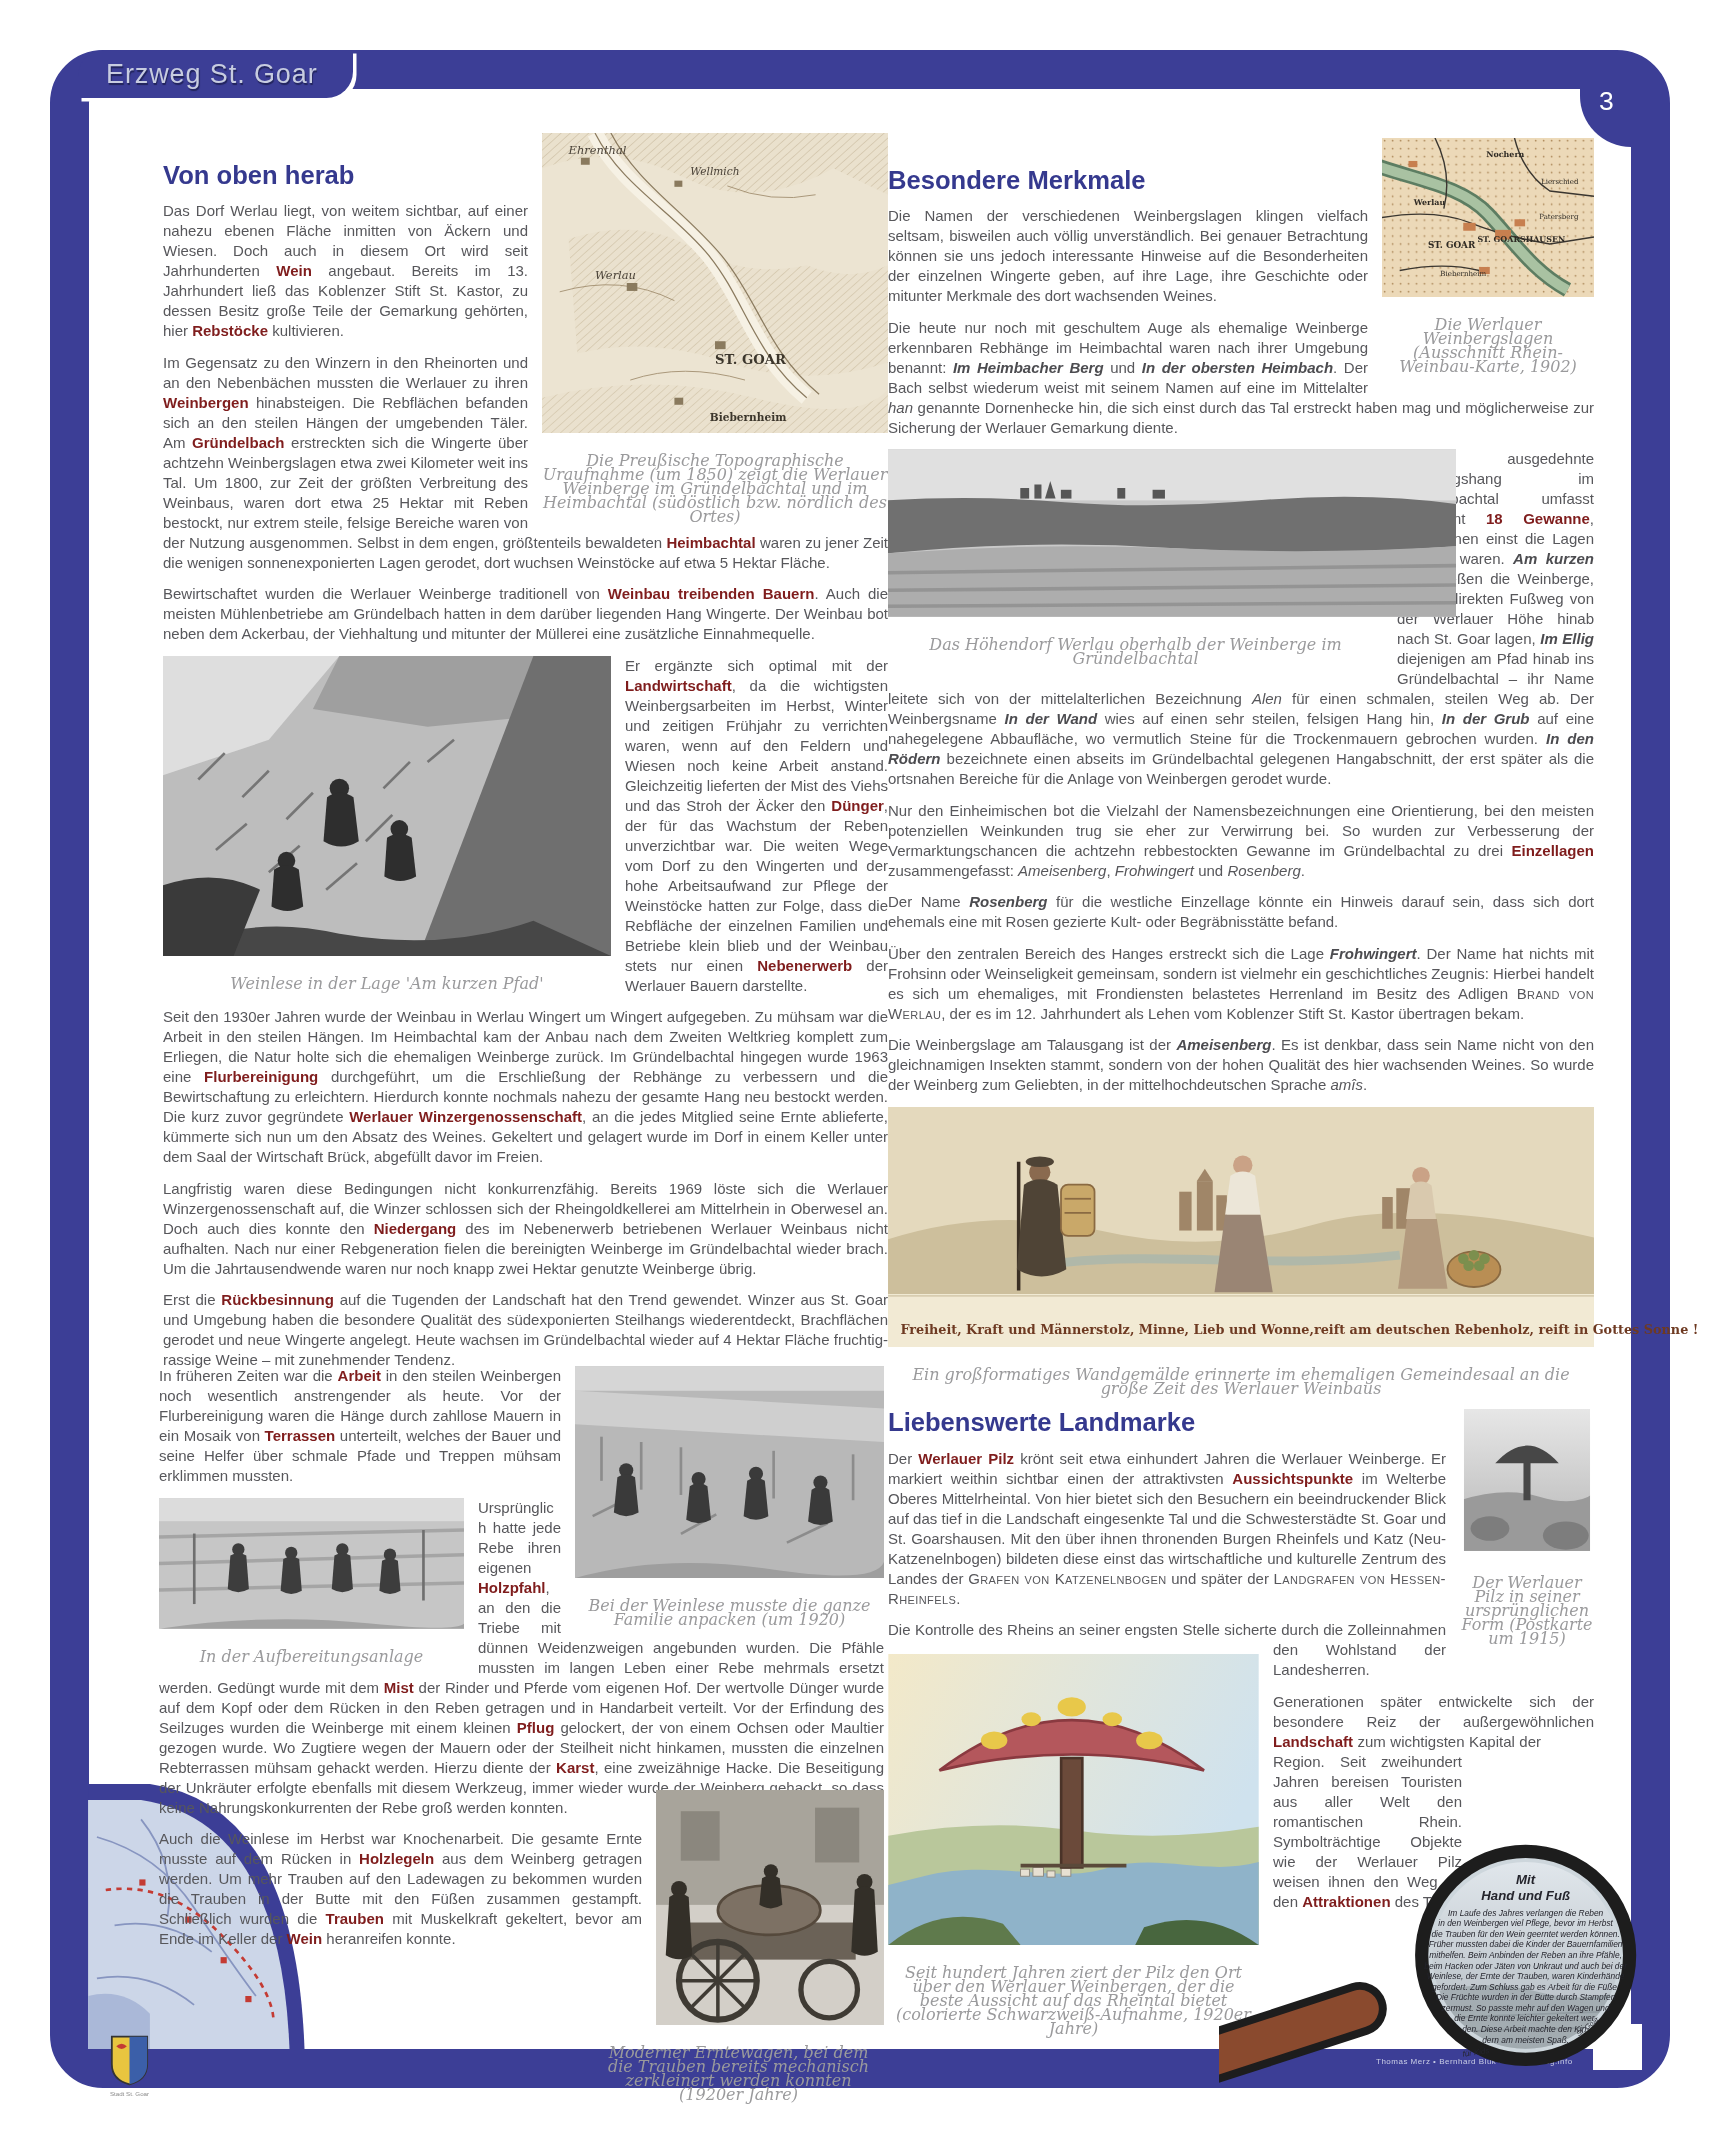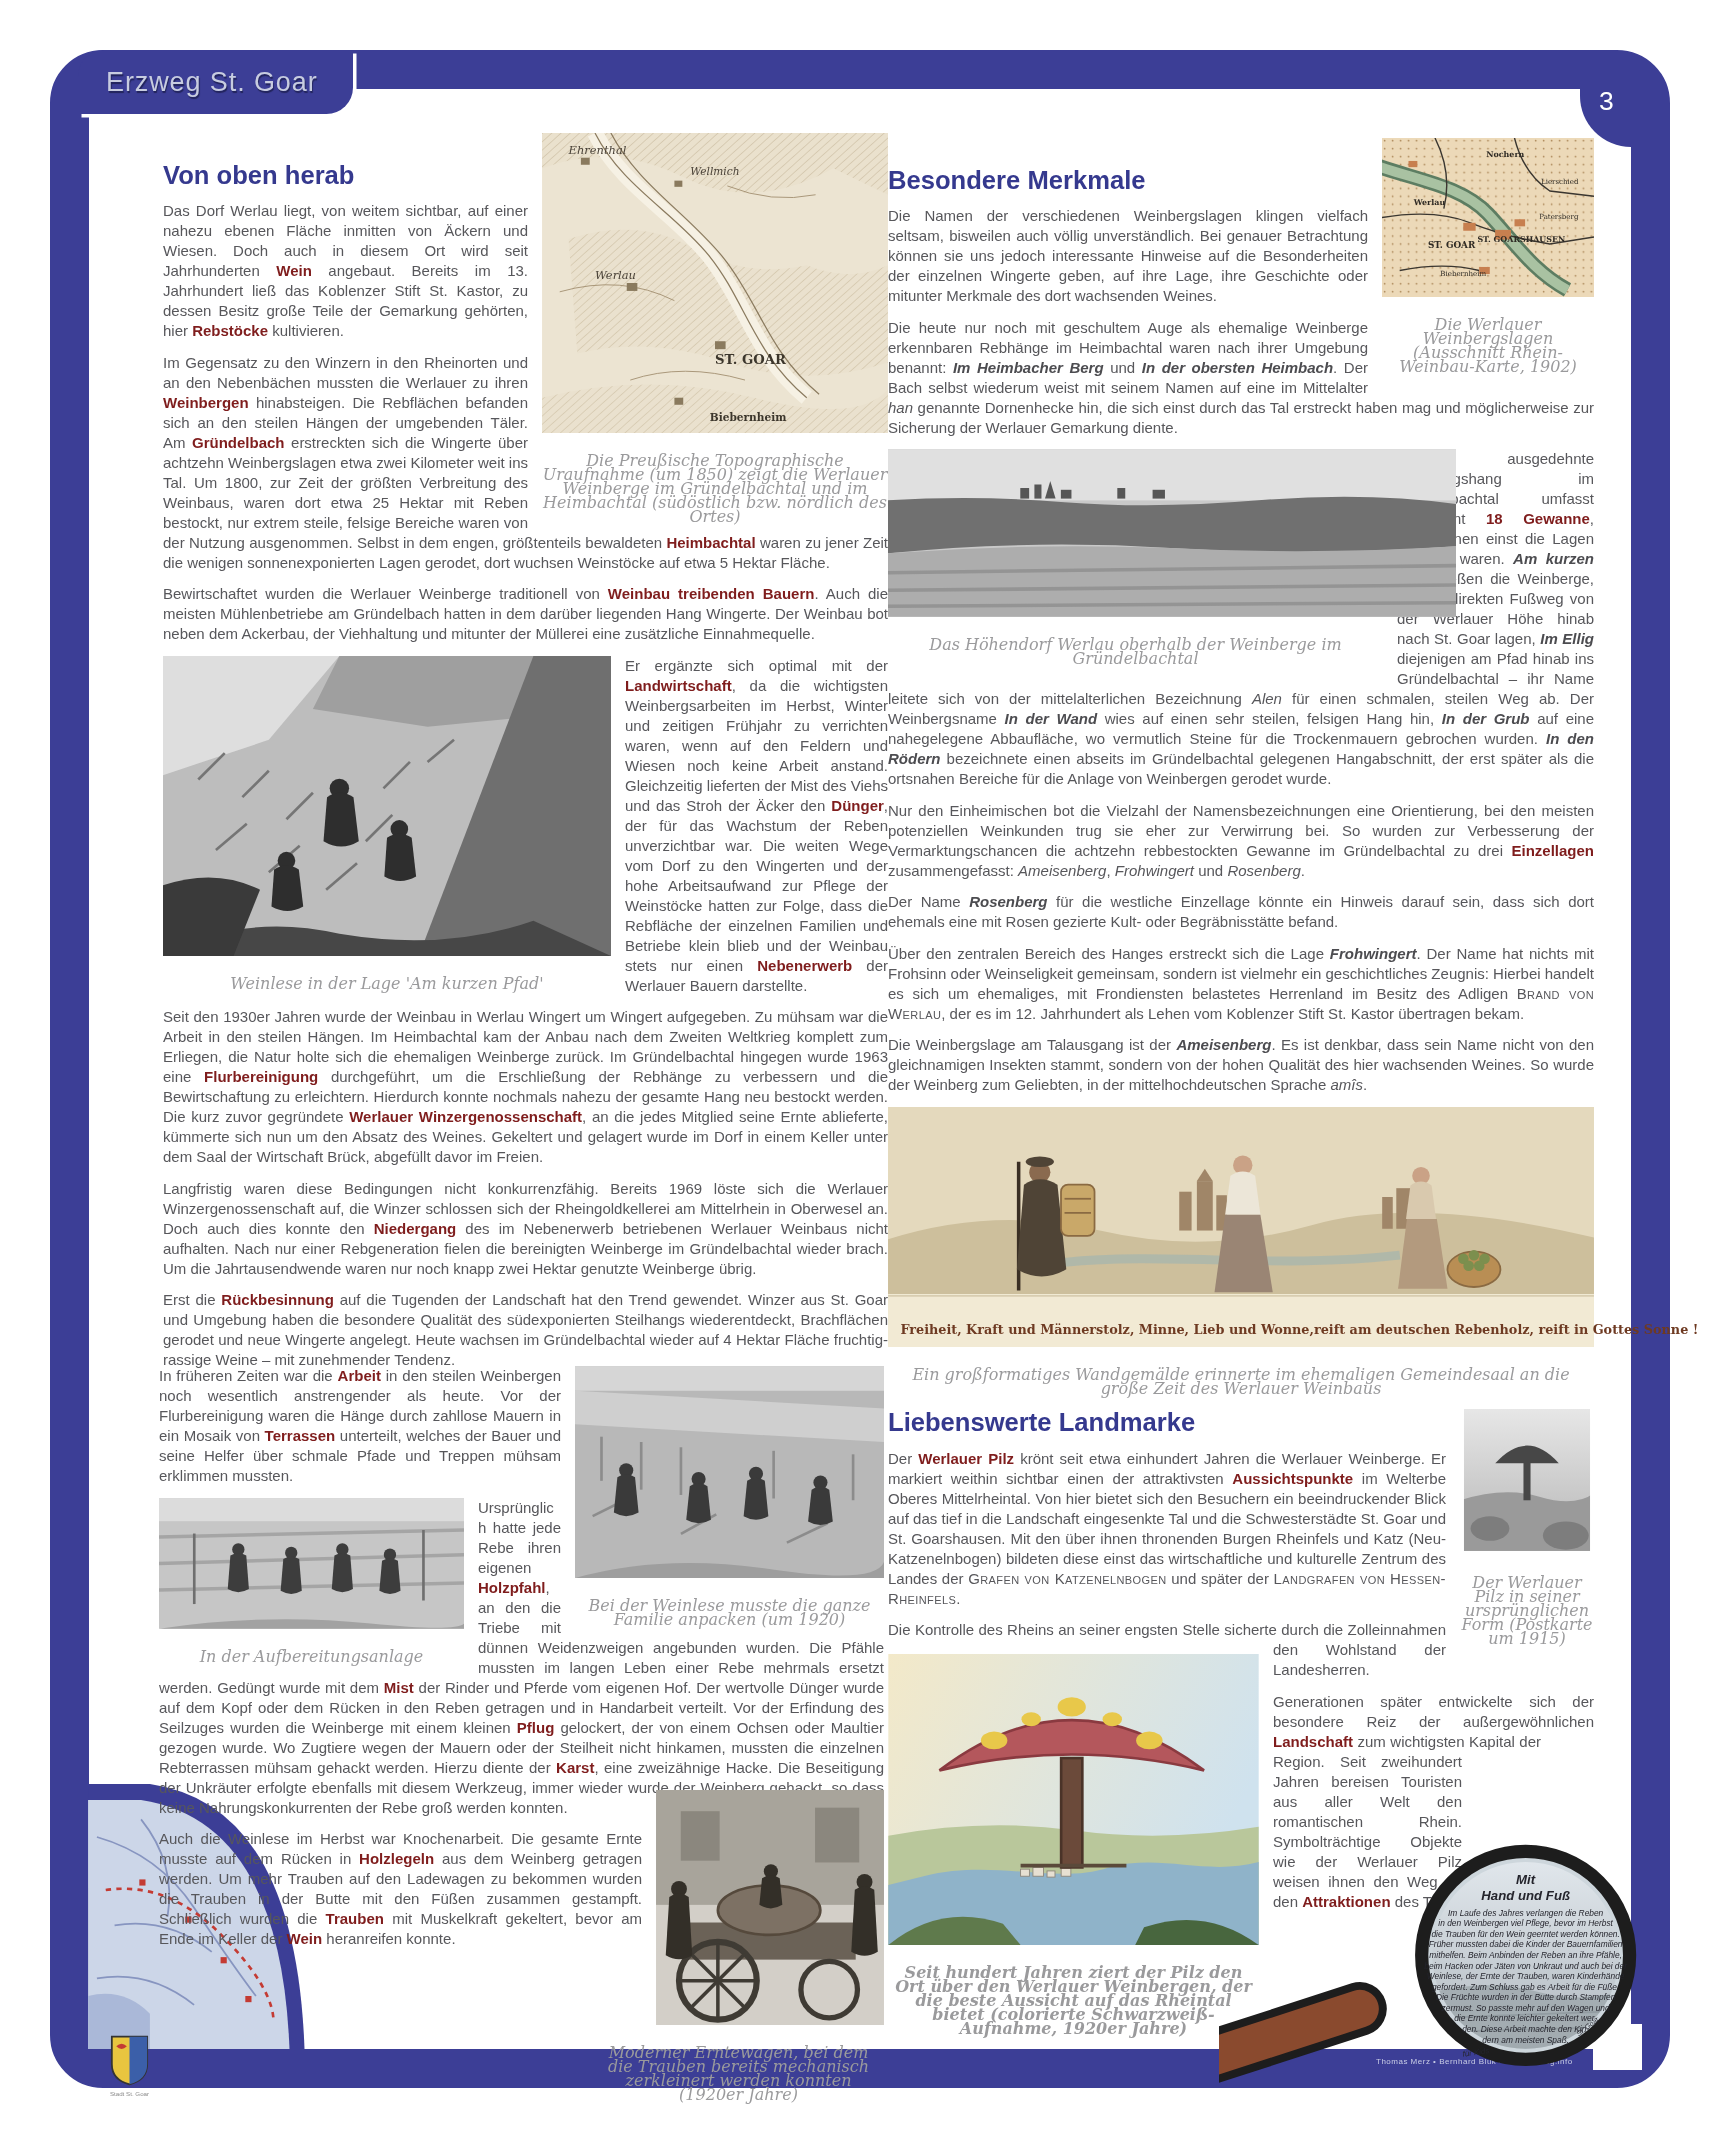--- a/index.html
+++ b/index.html
@@ -1,21 +1,21 @@
 <!DOCTYPE html>
 <html lang="de" style="font-size:14px"><head>
 <meta charset="utf-8">
 <style>
   html,body{margin:0;padding:0;background:#fff;}
   .page{position:relative;width:1720px;height:2149px;background:#fff;overflow:hidden;
         font-family:"Liberation Sans",sans-serif;}
   
   .frame{position:absolute;left:50px;top:50px;width:1620px;height:2038px;
          border:39px solid #3c3e96;border-radius:53px;box-sizing:border-box;z-index:1;}
-  .tab{position:absolute;left:78px;top:50px;height:64px;z-index:2;background:#3c3e96;
+  .tab{position:absolute;left:78px;top:50px;height:48px;z-index:2;background:#3c3e96;
        border-radius:26.5px 0 26.5px 0;padding:0 35px 0 28px;display:flex;align-items:center;
        box-shadow:3.5px 3.5px 0 0 #ffffff;}
   .tab-title{color:#c7cce0;font-size:27px;letter-spacing:0.9px;text-shadow:0.9px 1.8px 0.9px #22245c;}
   .corner-bulge{position:absolute;left:1580px;top:89px;width:51px;height:58px;background:#3c3e96;
        border-bottom-left-radius:51px;z-index:2;}
   .pagenum{position:absolute;left:1599px;top:86px;z-index:3;color:#fff;font-size:26.5px;}
   .credit{position:absolute;left:1376px;top:2057px;z-index:3;color:#c9cde6;font-size:8px;letter-spacing:0.5px;}
   .lens-notch{position:absolute;left:1593px;top:2024px;width:49px;height:46px;background:#fff;
        border-radius:23px 0 0 0;z-index:4;}
   
@@ -34,21 +34,21 @@
   .fcap{font-family:"DejaVu Serif",serif;font-style:italic;font-size:16px;line-height:14px;
         color:#9a9a9c;margin-top:21px;text-align:center;}
   
   .w-map1{width:346px;margin-top:1.8px;}
   .w-map2{width:212px;margin-top:7px;}
   .w-panorama{width:495px;}
   .w-weinlese{width:448px;}
   .w-familie{width:309px;}
   .w-aufb{width:305px;}
   .w-postcard{width:134px;}
-  .w-painting{width:371px;font-weight:bold;}
+  .w-painting{width:371px;}
   .w-erntewagen{float:right;clear:right;width:228px;margin:-39px 0 5.3px 14px;}
   .w-erntewagen .fcap{margin-left:-62px;width:289px;}
   .p-indent{margin-left:132px;}
   .mural-wrap{width:706px;margin:5.3px 0 0 0;text-decoration:underline;}
   .mural-banner{position:absolute;left:0;right:0;bottom:7px;display:flex;justify-content:space-between;
         padding:0 12.4px;font-family:"DejaVu Serif",serif;font-weight:bold;font-size:12.8px;color:#6e3a22;
         white-space:nowrap;}
   .sp1{float:right;width:0;height:41px;}
   .sp2{float:right;clear:right;width:53px;height:35px;}
   .sp3{float:right;clear:right;width:132px;height:176px;}

